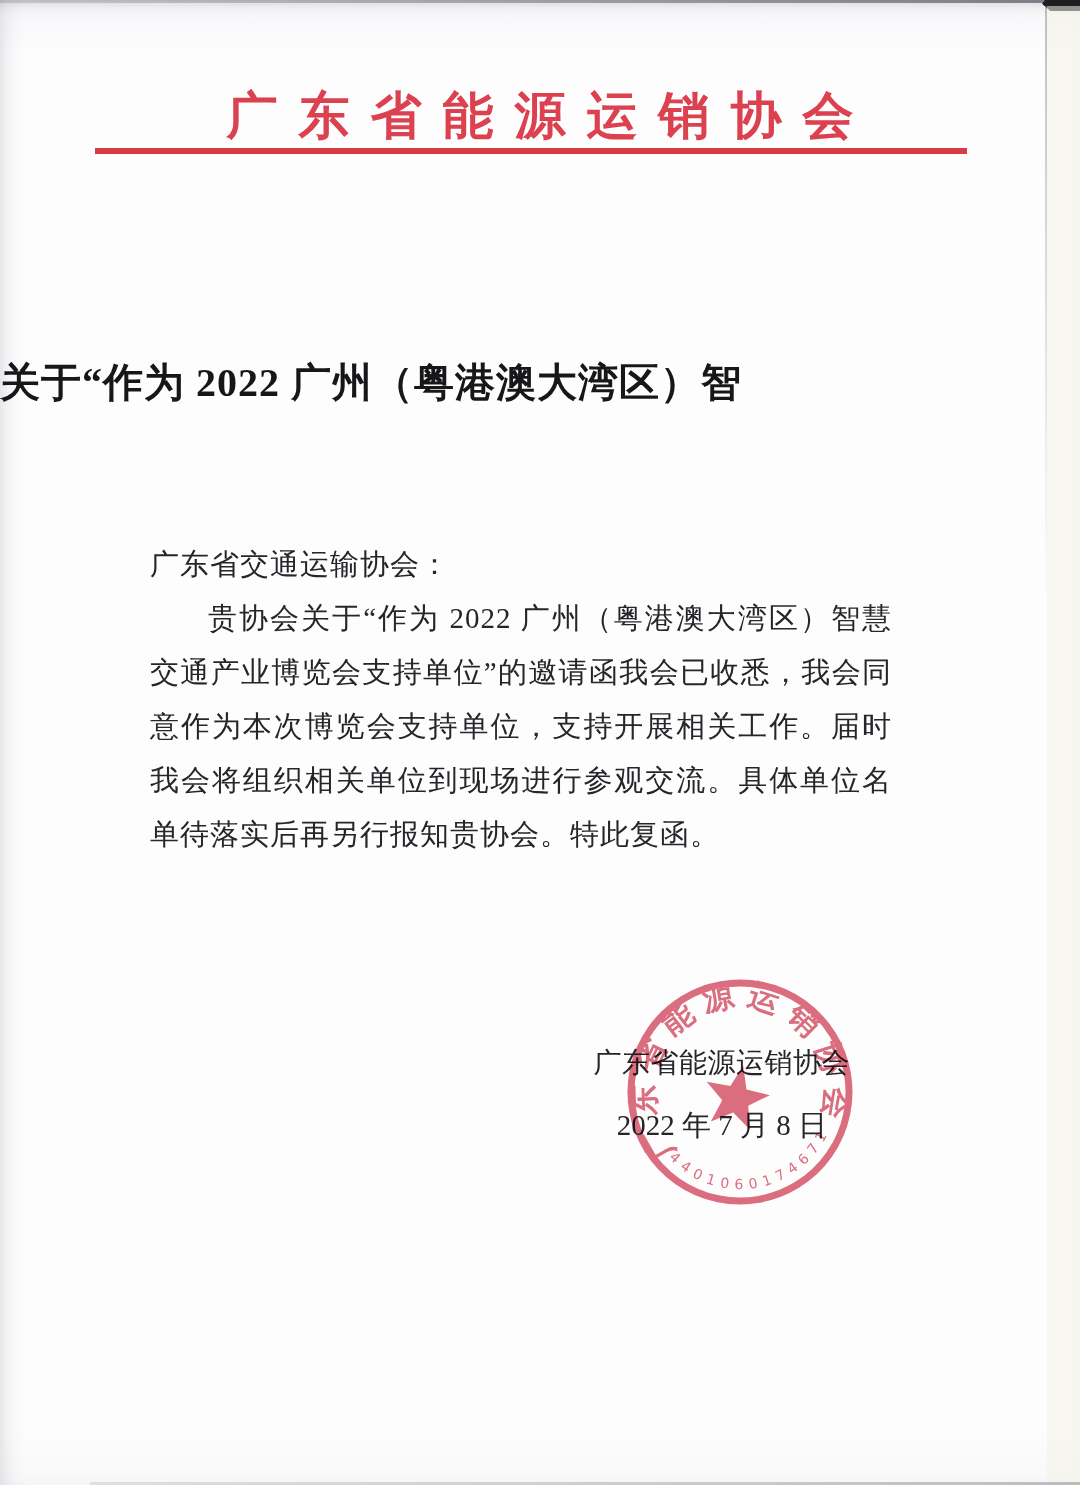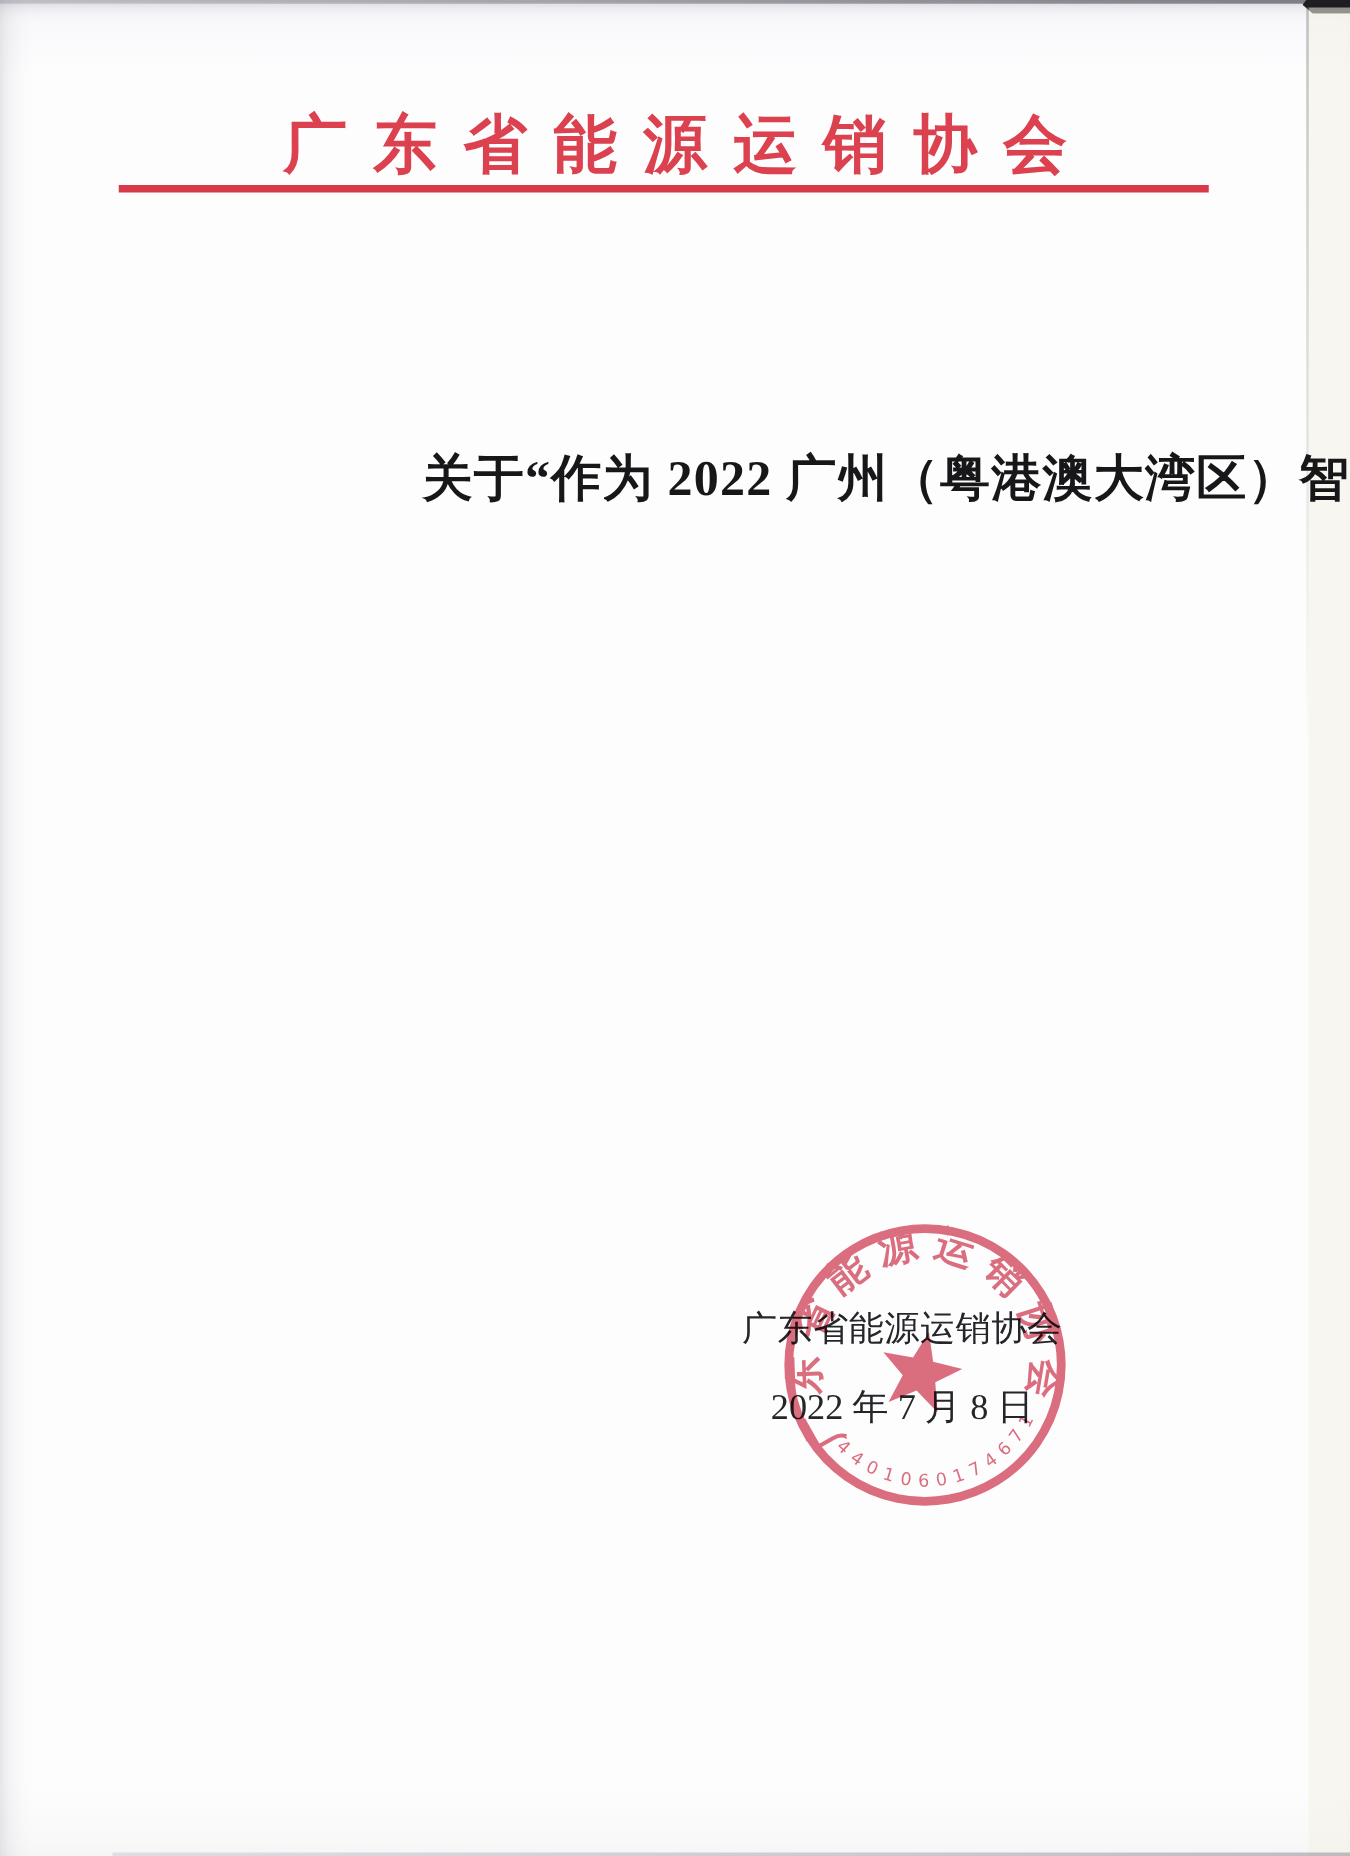--- a/index.html
+++ b/index.html
@@ -49,25 +49,24 @@
     white-space: nowrap;
   }
   .red-rule {
     position: absolute; top: 148px; left: 95px; width: 872px; height: 6px;
     background: var(--rule-red, #d83a48);
   }
 
   
   .doc-title {
     position: absolute; top: 349px; left: 0; right: 0;
-    text-align: right;
+    text-align: left;
     font-size: 40px; font-weight: bold; line-height: 67px;
     color: var(--title-color, #17171a);
     letter-spacing: 1px;
-    padding-left: 40px;
   }
 
   
   .body-block {
     position: absolute; top: 537px; left: 150px; width: 742px;
     font-size: 29px; line-height: 54px;
     color: var(--text-color, #26262a);
     letter-spacing: 1px;
   }
   .body-paragraph {
@@ -116,20 +115,22 @@
 
   <div class="letterhead">广东省能源运销协会</div>
 
   <div class="red-rule"></div>
 
   <div class="doc-title">
     <div>关于“作为 2022 广州（粤港澳大湾区）智</div>
   </div>
 
   <div class="body-block">
+    <div class="salutation">广东省交通运输协会：</div>
+    <div class="body-paragraph">贵协会关于“作为 2022 广州（粤港澳大湾区）智慧交通产业博览会支持单位”的邀请函我会已收悉，我会同意作为本次博览会支持单位，支持开展相关工作。届时我会将组织相关单位到现场进行参观交流。具体单位名单待落实后再另行报知贵协会。特此复函。</div>
   </div>
 
   <div class="signature-block">
     <div class="signature-org">广东省能源运销协会</div>
     <div class="signature-date">2022 年 7 月 8 日</div>
   </div>
 
   <svg class="seal" viewBox="-145 -145 290 290" xmlns="http://www.w3.org/2000/svg">
     <defs>
       <path id="arcTop" d="M -60.8,60.8 A 86,86 0 1 1 60.8,60.8"></path>

